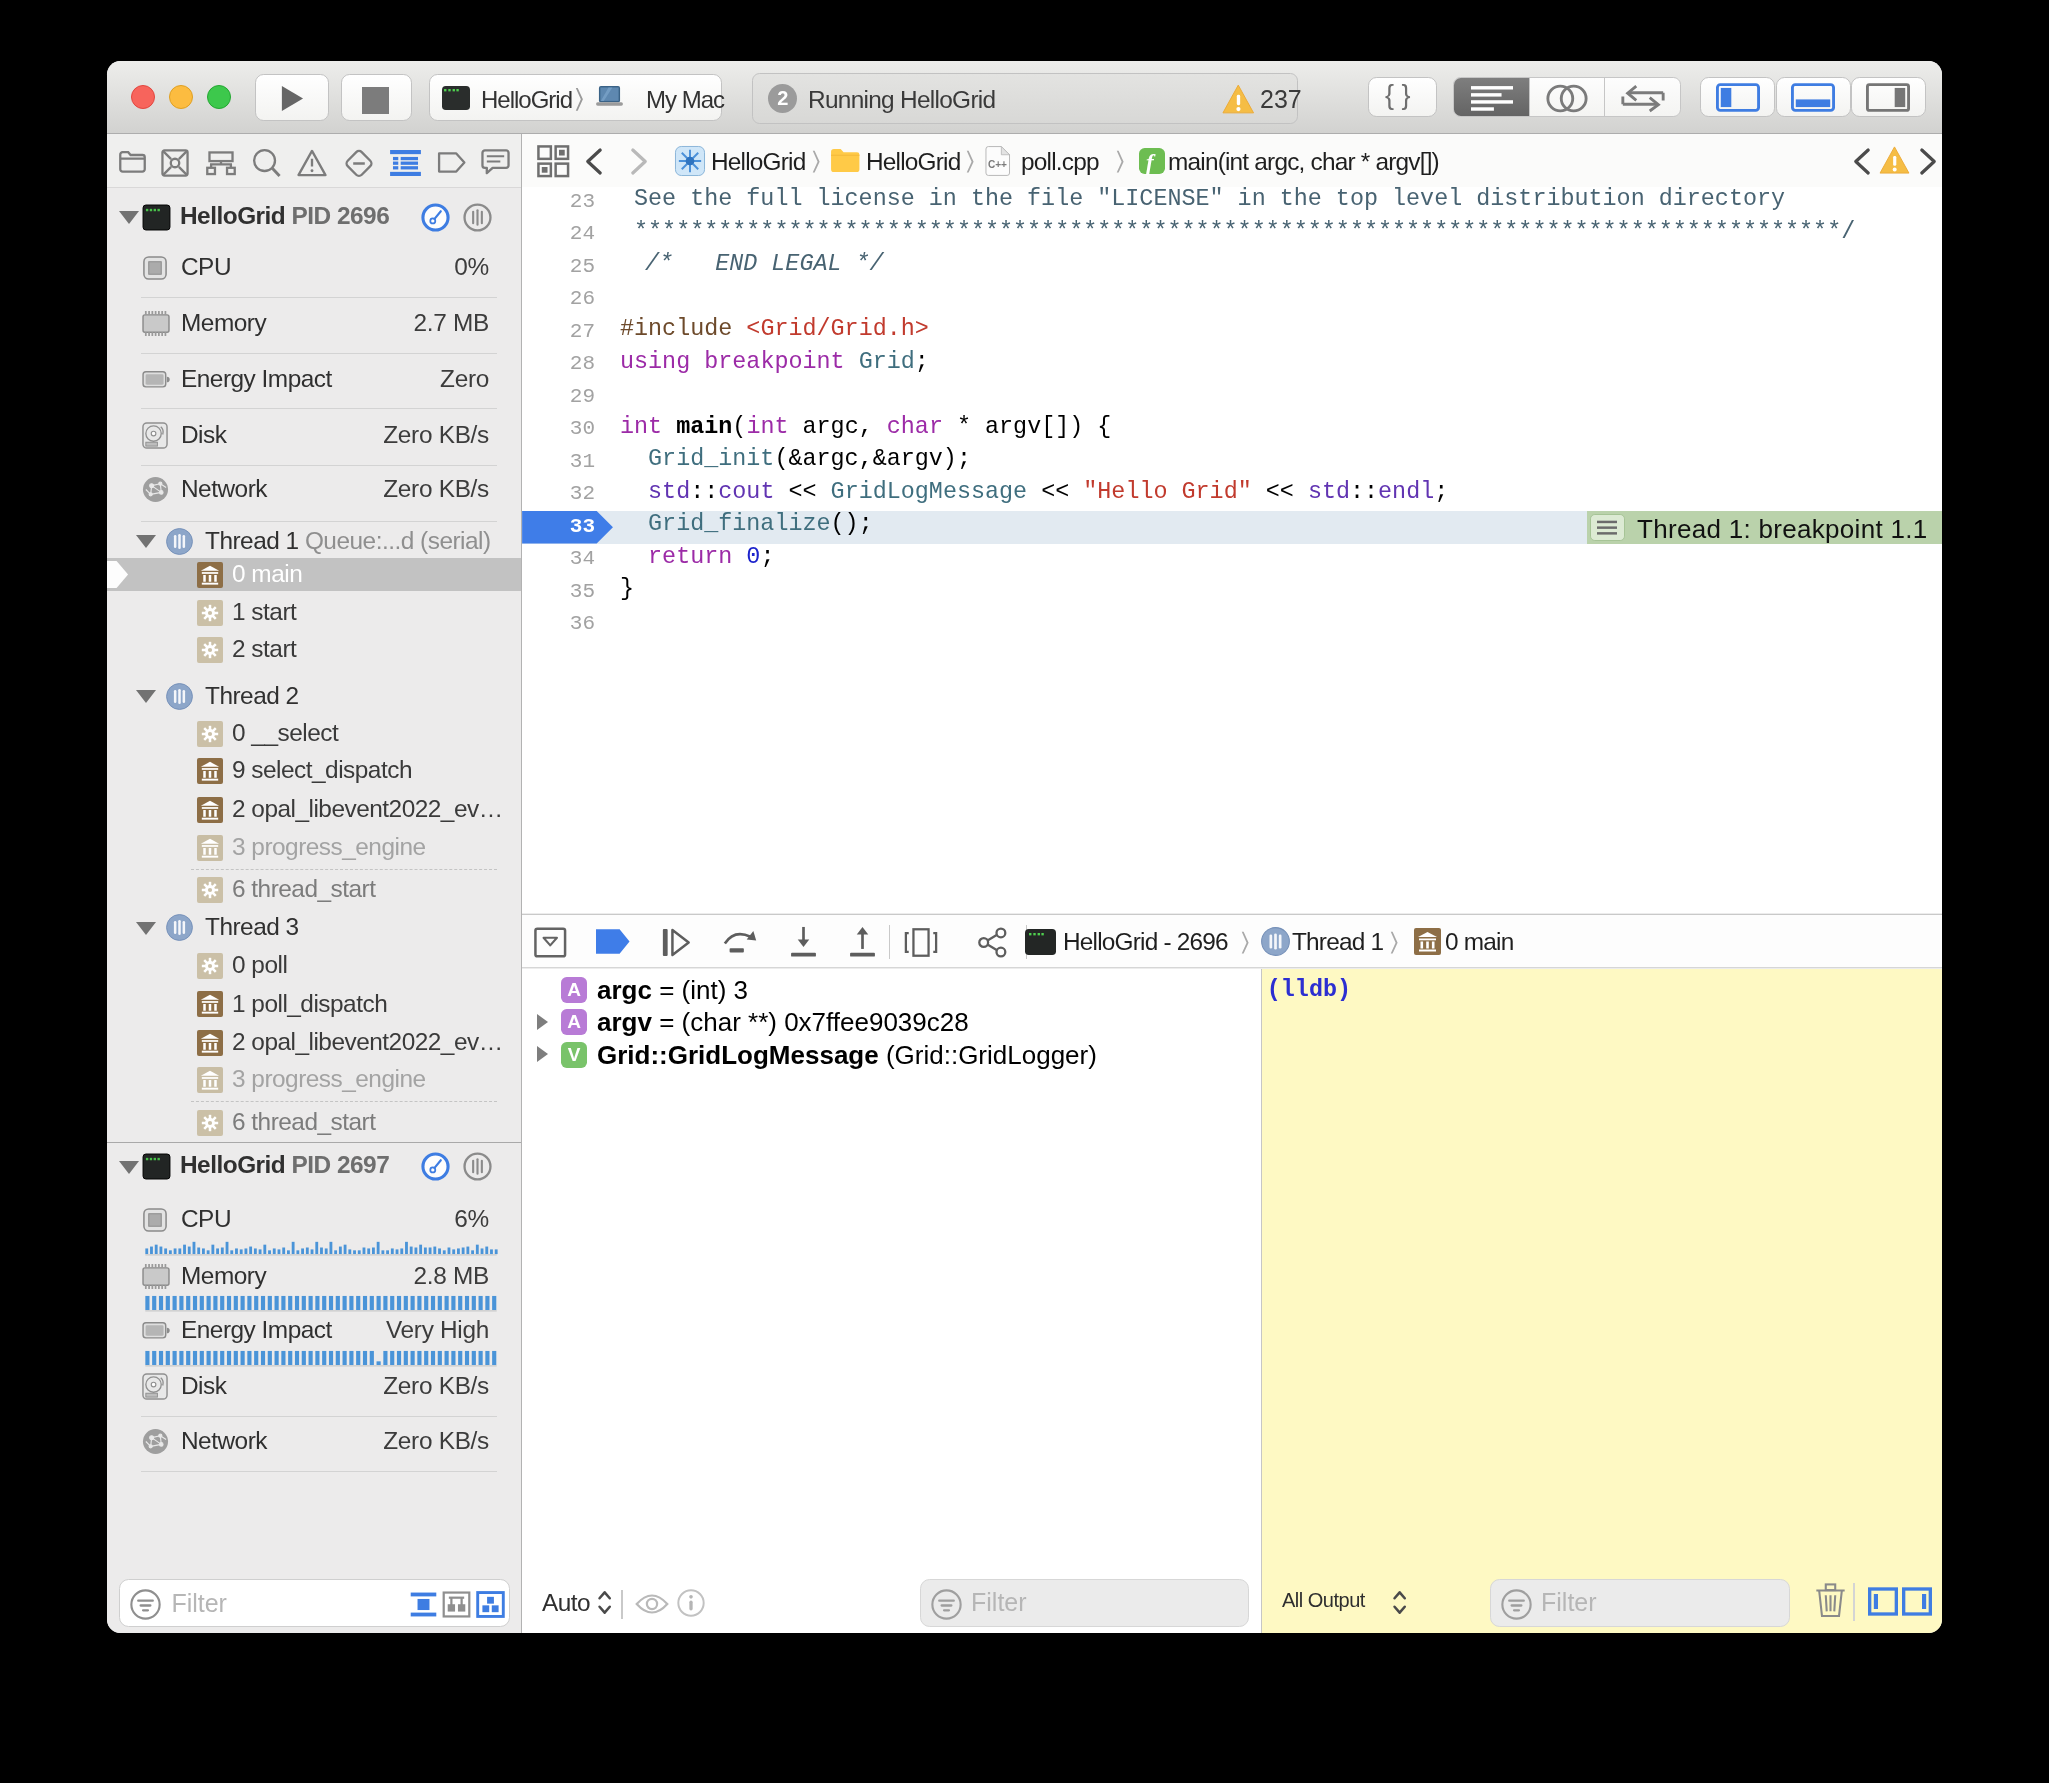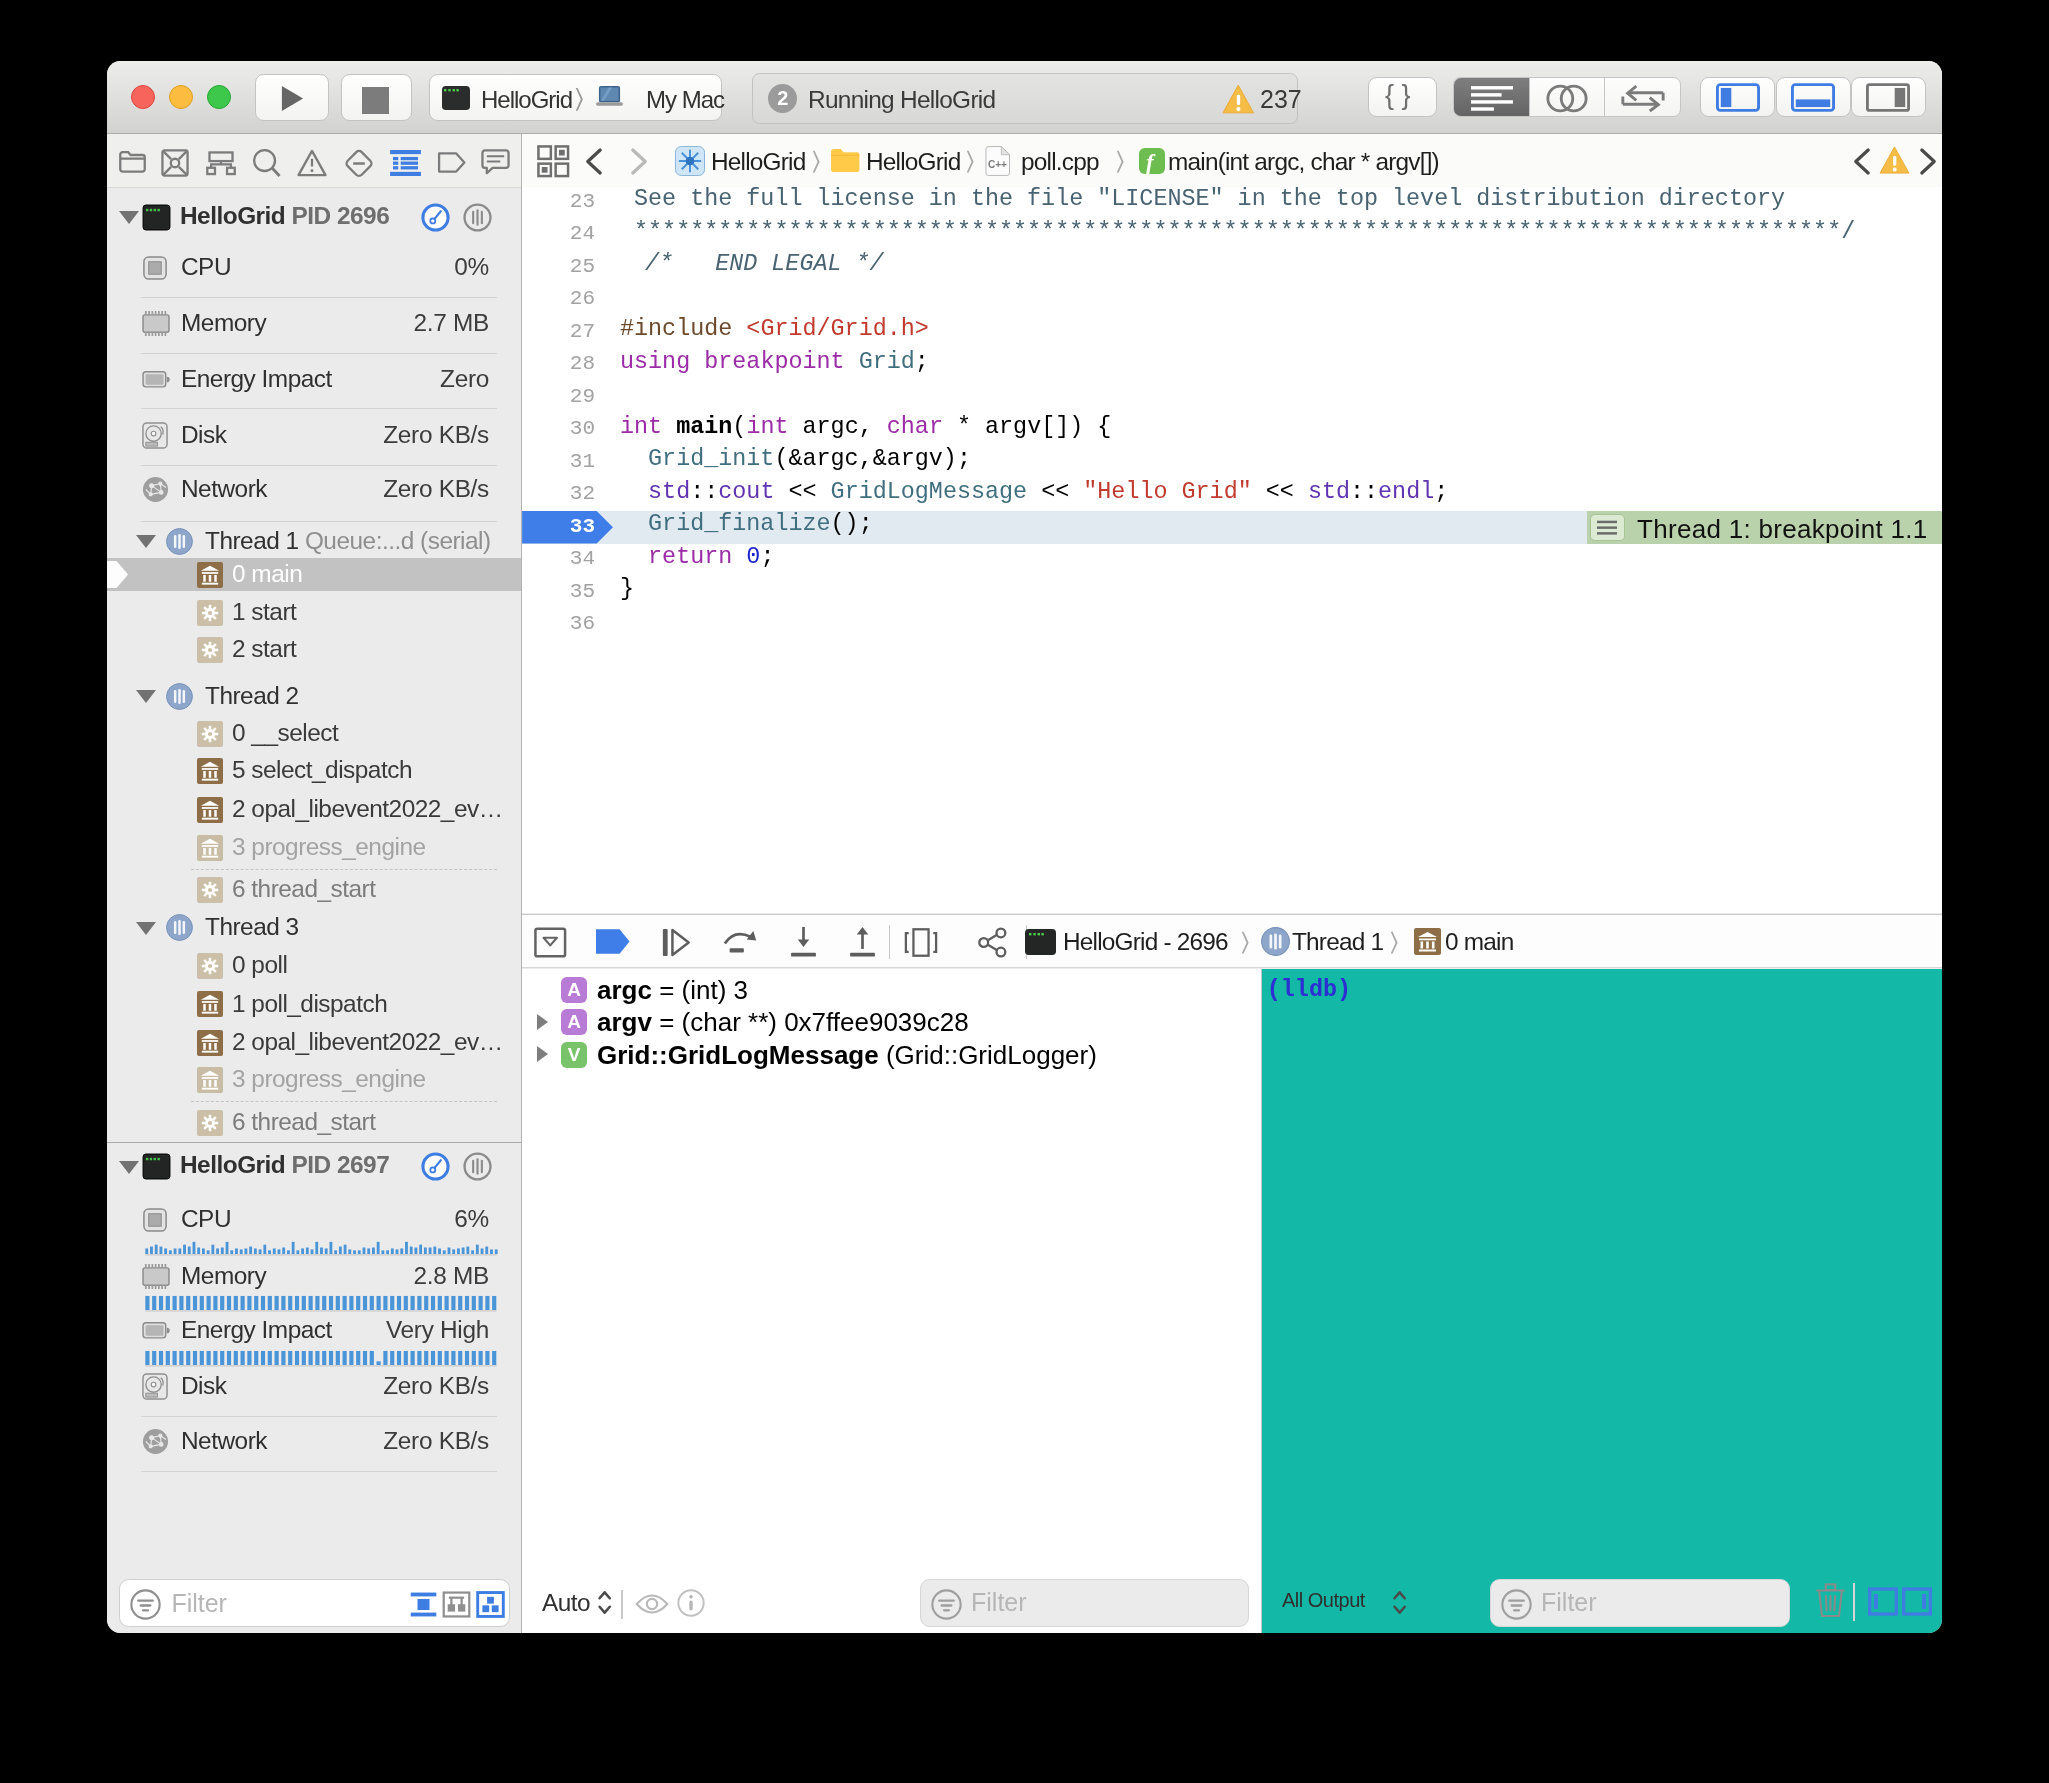--- a/index.html
+++ b/index.html
@@ -36,21 +36,21 @@
 .kw { color:#9c2ba7; font-weight:normal; }
 .cm { color:#486372; }
 .pp { color:#6d4a2b; }
 .st { color:#c13a2d; }
 .ty { color:#3f6e7e; }
 .sy { color:#6134b2; }
 .nm { color:#1c23cc; }
 
 #debugbar { position:absolute; left:415px; top:853px; width:1420px; height:54px; background:#fdfdfd; border-top:1px solid #c9c9c9; border-bottom:1px solid #d6d6d6; }
 #varspane { position:absolute; left:415px; top:908px; width:739px; bottom:0; background:#fff; }
-#console { position:absolute; left:1155px; top:908px; width:681px; bottom:0; background:#14b8a6; }
+#console { position:absolute; left:1155px; top:908px; width:681px; bottom:0; background:#fef9c3; }
 #paneldiv { position:absolute; left:1154px; top:908px; width:1px; bottom:0; background:#c6c6c6; }
 .badge { position:absolute; width:26px; height:26px; border-radius:5.7px; color:#fff; font-size:19px; font-weight:bold; text-align:center; line-height:26px; }
 .field { position:absolute; height:48px; border-radius:9.6px; border:1px solid #d2d2d1; }
 .ph { color:#b6b6b6; font-size:25px; }
 svg { position:absolute; overflow:visible; }
 </style>
 </head>
 <body>
 <div id="win">
 
@@ -305,21 +305,21 @@
         <rect x="0" y="0" width="27" height="27" rx="2" fill="#8d6e46"></rect>
         <g fill="#fff">
           <path d="M13.5 4 L23 9 L4 9 Z"></path>
           <rect x="5" y="10.5" width="17" height="1.8"></rect>
           <rect x="6.5" y="13.5" width="2.6" height="7"></rect>
           <rect x="12.2" y="13.5" width="2.6" height="7"></rect>
           <rect x="17.9" y="13.5" width="2.6" height="7"></rect>
           <rect x="5" y="21.5" width="17" height="2"></rect>
         </g>
       </svg>
-      <div class="slbl" style="left:125px; top:622px; color:#3a3a3a;">5 select_dispatch</div>
+      <div class="slbl" style="left:125px; top:622px; color:#3a3a3a;">9 select_dispatch</div>
 <svg style="left:90px; top:663px;" width="26" height="26" viewBox="0 0 27 27">
         <rect x="0" y="0" width="27" height="27" rx="2" fill="#8d6e46"></rect>
         <g fill="#fff">
           <path d="M13.5 4 L23 9 L4 9 Z"></path>
           <rect x="5" y="10.5" width="17" height="1.8"></rect>
           <rect x="6.5" y="13.5" width="2.6" height="7"></rect>
           <rect x="12.2" y="13.5" width="2.6" height="7"></rect>
           <rect x="17.9" y="13.5" width="2.6" height="7"></rect>
           <rect x="5" y="21.5" width="17" height="2"></rect>
         </g>

